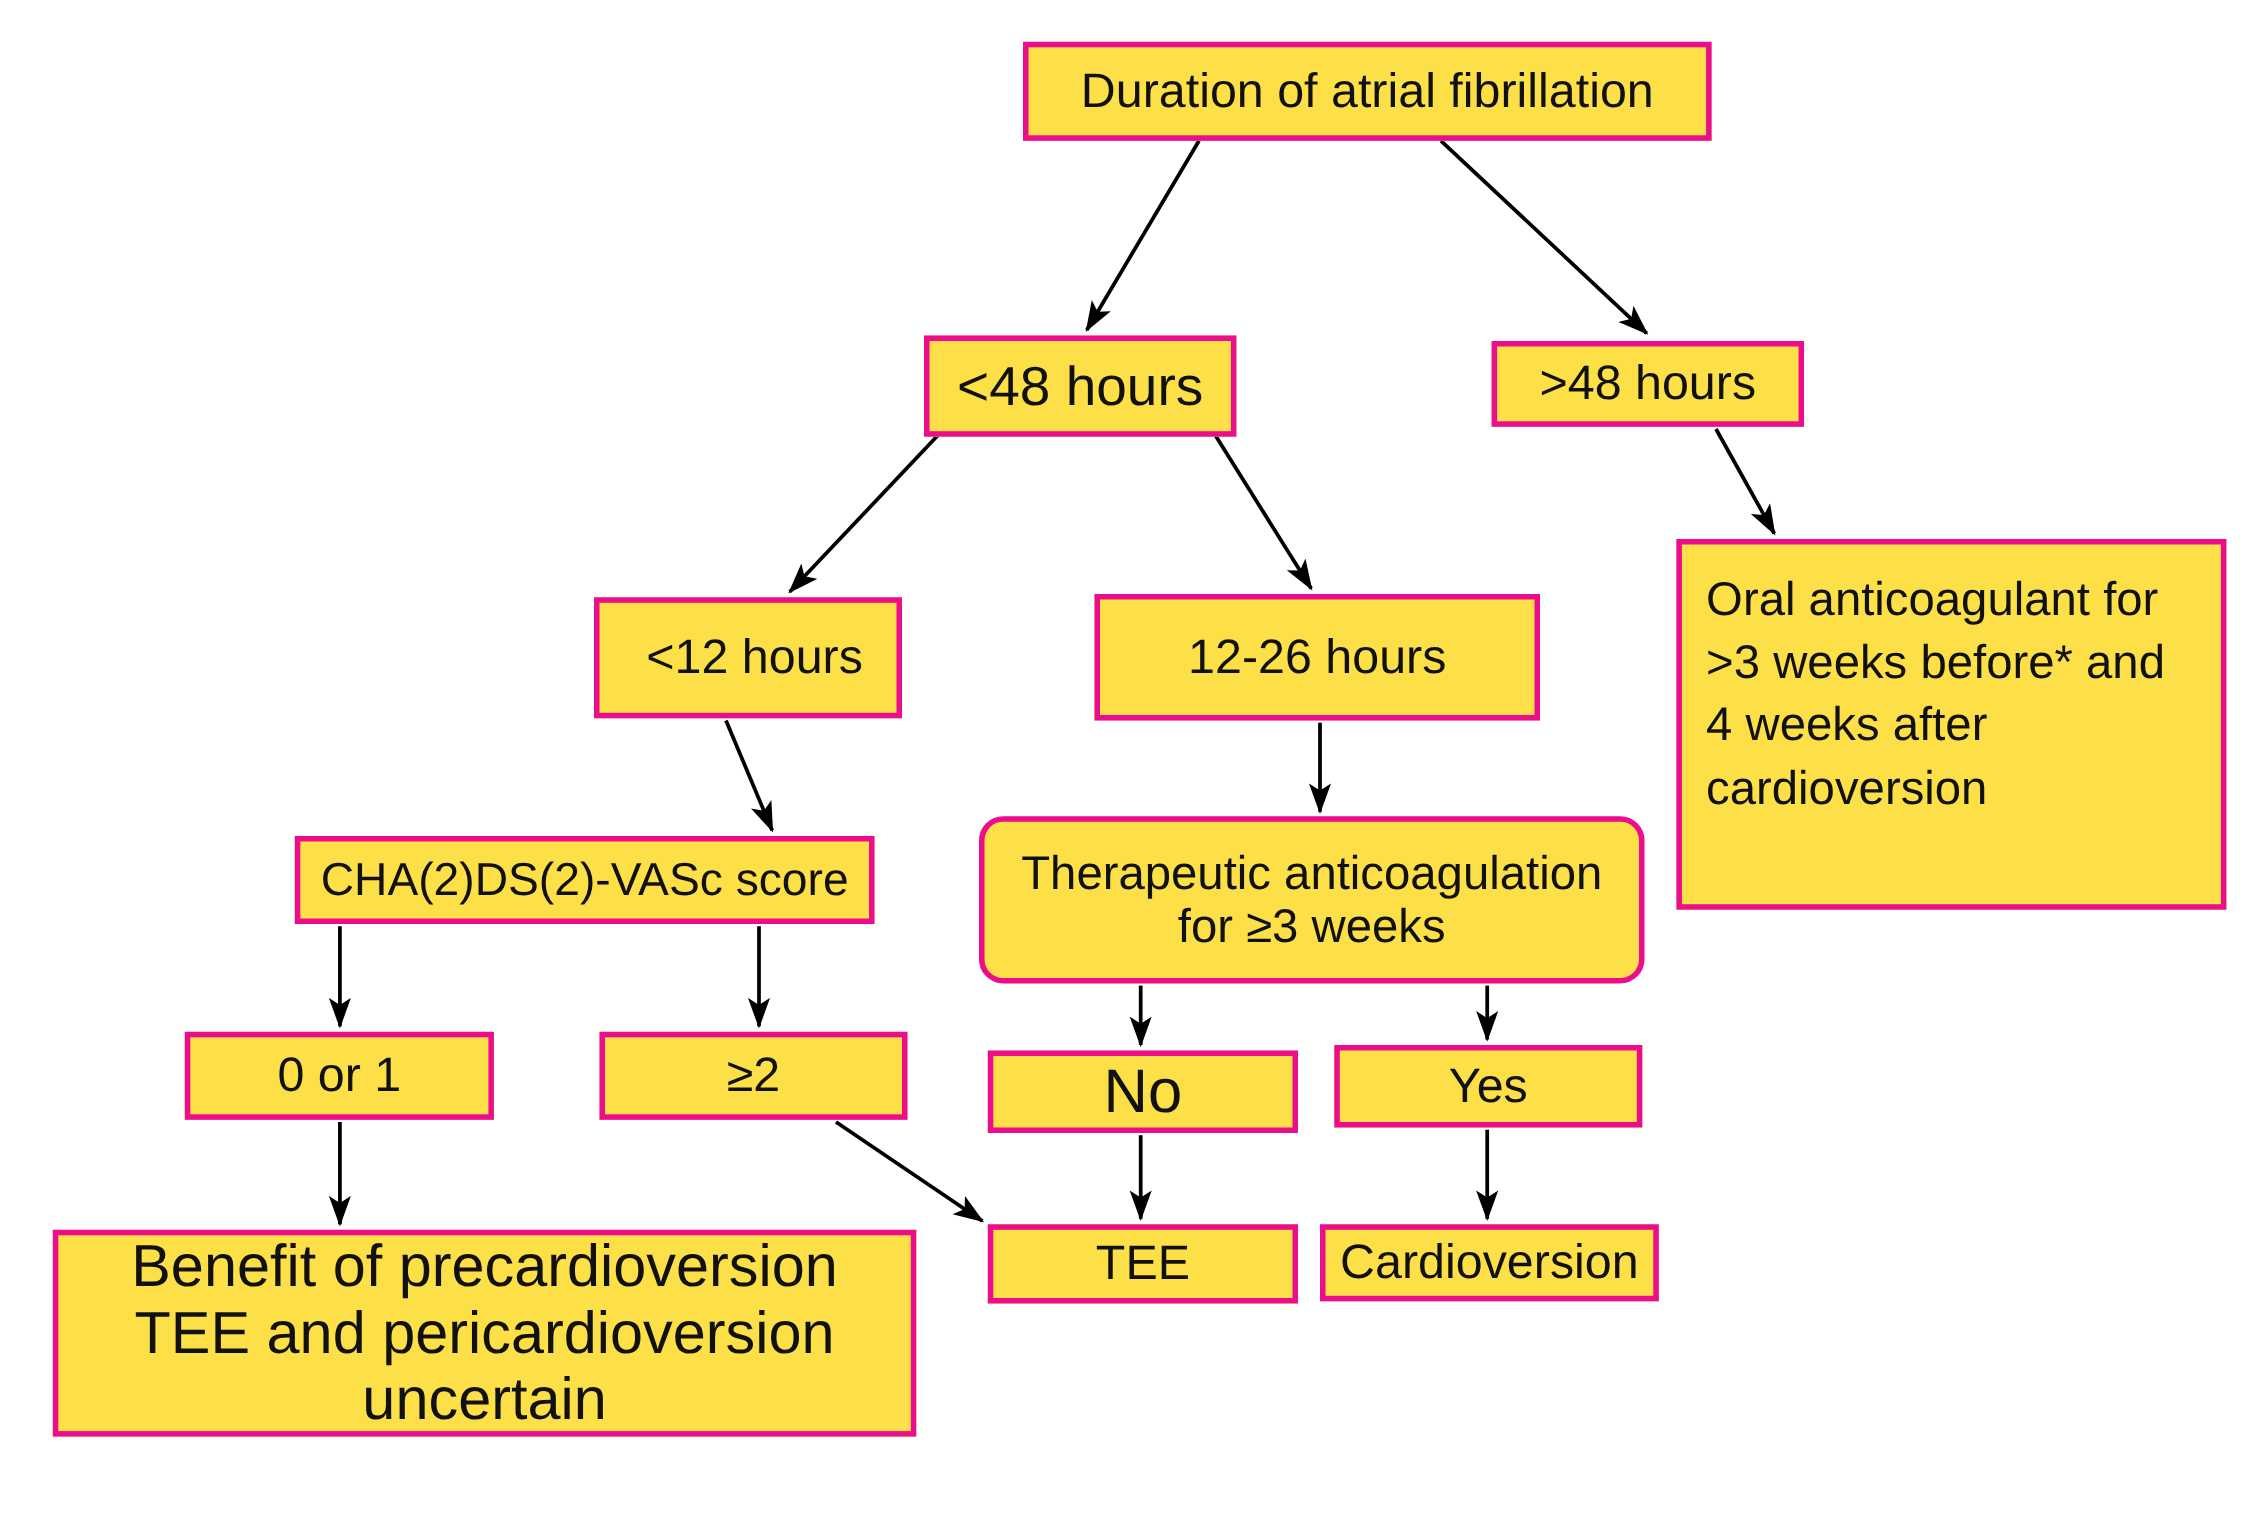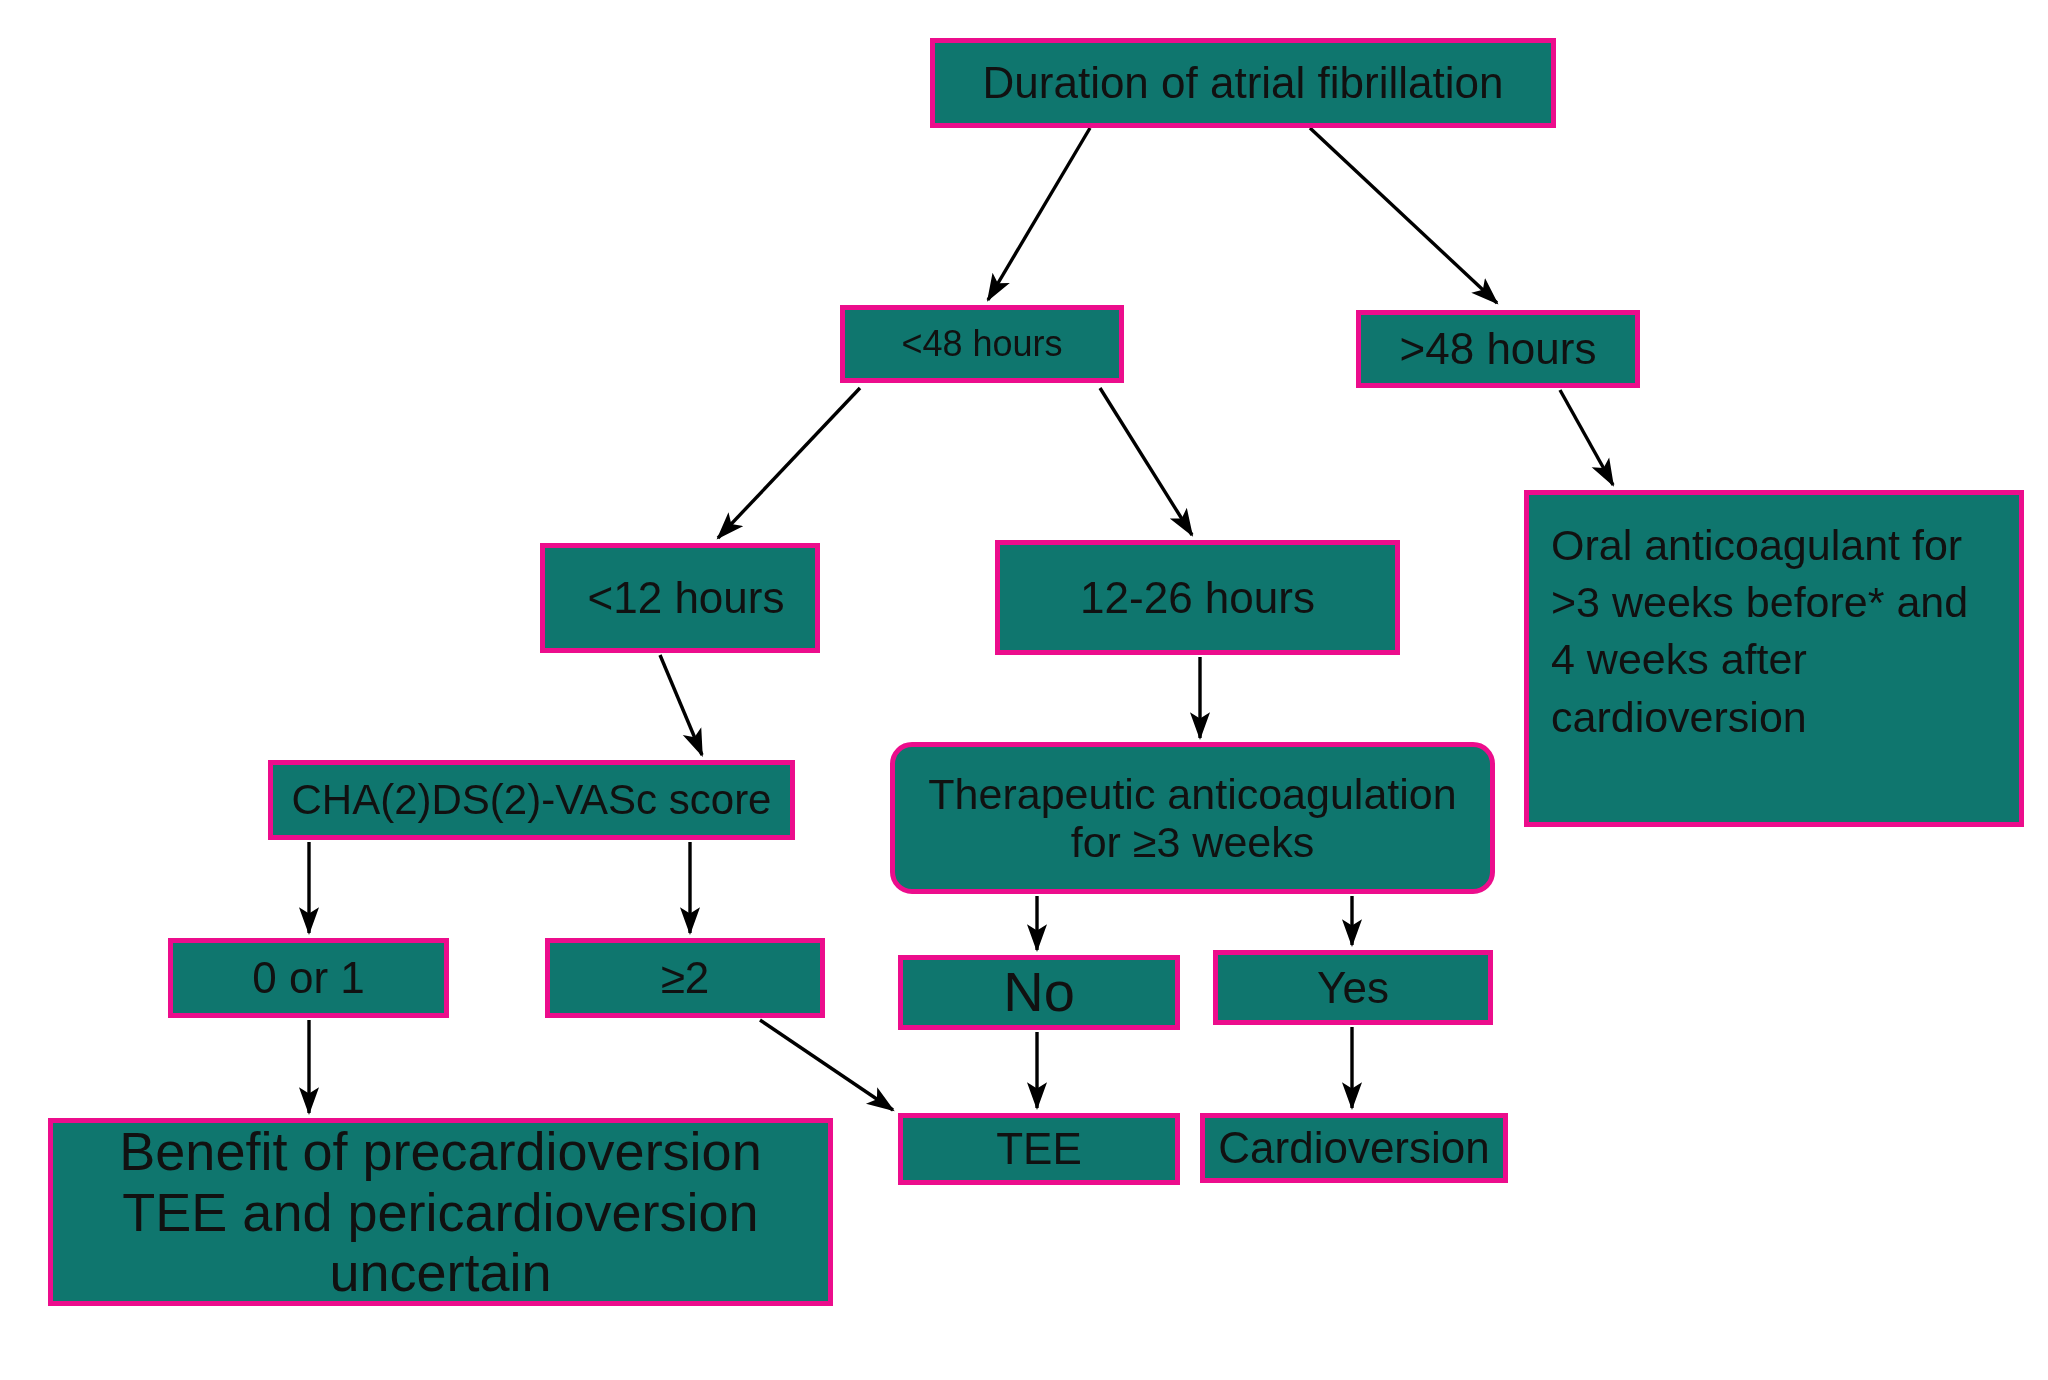--- a/index.html
+++ b/index.html
@@ -19,21 +19,21 @@
     position: absolute;
     left: 0;
     top: 0;
     width: 2048px;
     height: 1380px;
     pointer-events: none;
   }
   .node {
     position: absolute;
     box-sizing: border-box;
-    background: #0f766e;
+    background: #fde047;
     border: 5px solid #EC0D8C;
     display: flex;
     align-items: center;
     justify-content: center;
     color: #111111;
     font-size: 40px;
     line-height: 1.12;
     text-align: center;
     white-space: pre-line;
     letter-spacing: 0px;
@@ -69,21 +69,21 @@
         <line x1="1037" y1="896" x2="1037" y2="950" stroke="#000000" stroke-width="3.4" marker-end="url(#arrowhead)"></line>
         <line x1="1352" y1="896" x2="1352" y2="945" stroke="#000000" stroke-width="3.4" marker-end="url(#arrowhead)"></line>
         <line x1="309" y1="1020" x2="309" y2="1113" stroke="#000000" stroke-width="3.4" marker-end="url(#arrowhead)"></line>
         <line x1="760" y1="1020" x2="893" y2="1110" stroke="#000000" stroke-width="3.4" marker-end="url(#arrowhead)"></line>
         <line x1="1037" y1="1032" x2="1037" y2="1108" stroke="#000000" stroke-width="3.4" marker-end="url(#arrowhead)"></line>
         <line x1="1352" y1="1027" x2="1352" y2="1108" stroke="#000000" stroke-width="3.4" marker-end="url(#arrowhead)"></line>
       </g>
   </svg>
   <div id="node-layer">
       <div class="node" style="left: 930px; top: 38px; width: 626px; height: 90px; font-size: 44px; border-color: rgb(236, 13, 140); color: rgb(17, 17, 17);"><span>Duration of atrial fibrillation</span></div>
-      <div class="node" style="left: 840px; top: 305px; width: 284px; height: 78px; font-size: 36px; border-color: rgb(236, 13, 140); color: rgb(17, 17, 17);"><span>&lt;48 hours</span></div>
+      <div class="node" style="left: 840px; top: 305px; width: 284px; height: 92px; font-size: 50px; border-color: rgb(236, 13, 140); color: rgb(17, 17, 17);"><span>&lt;48 hours</span></div>
       <div class="node" style="left: 1356px; top: 310px; width: 284px; height: 78px; font-size: 44px; border-color: rgb(236, 13, 140); color: rgb(17, 17, 17);"><span>&gt;48 hours</span></div>
       <div class="node" style="left: 540px; top: 543px; width: 280px; height: 110px; font-size: 44px; border-color: rgb(236, 13, 140); color: rgb(17, 17, 17); padding-left: 12px;"><span>&lt;12 hours</span></div>
       <div class="node" style="left: 995px; top: 540px; width: 405px; height: 115px; font-size: 44px; border-color: rgb(236, 13, 140); color: rgb(17, 17, 17);"><span>12-26 hours</span></div>
       <div class="node align-left" style="left: 1524px; top: 490px; width: 500px; height: 337px; font-size: 43px; border-color: rgb(236, 13, 140); color: rgb(17, 17, 17);"><span>Oral anticoagulant for
 &gt;3 weeks before* and
 4 weeks after
 cardioversion</span></div>
       <div class="node" style="left: 268px; top: 760px; width: 527px; height: 80px; font-size: 42px; border-color: rgb(236, 13, 140); color: rgb(17, 17, 17);"><span>CHA(2)DS(2)-VASc score</span></div>
       <div class="node" style="left: 890px; top: 742px; width: 605px; height: 152px; font-size: 43px; border-color: rgb(236, 13, 140); color: rgb(17, 17, 17); border-radius: 22px;"><span>Therapeutic anticoagulation
 for ≥3 weeks</span></div>

